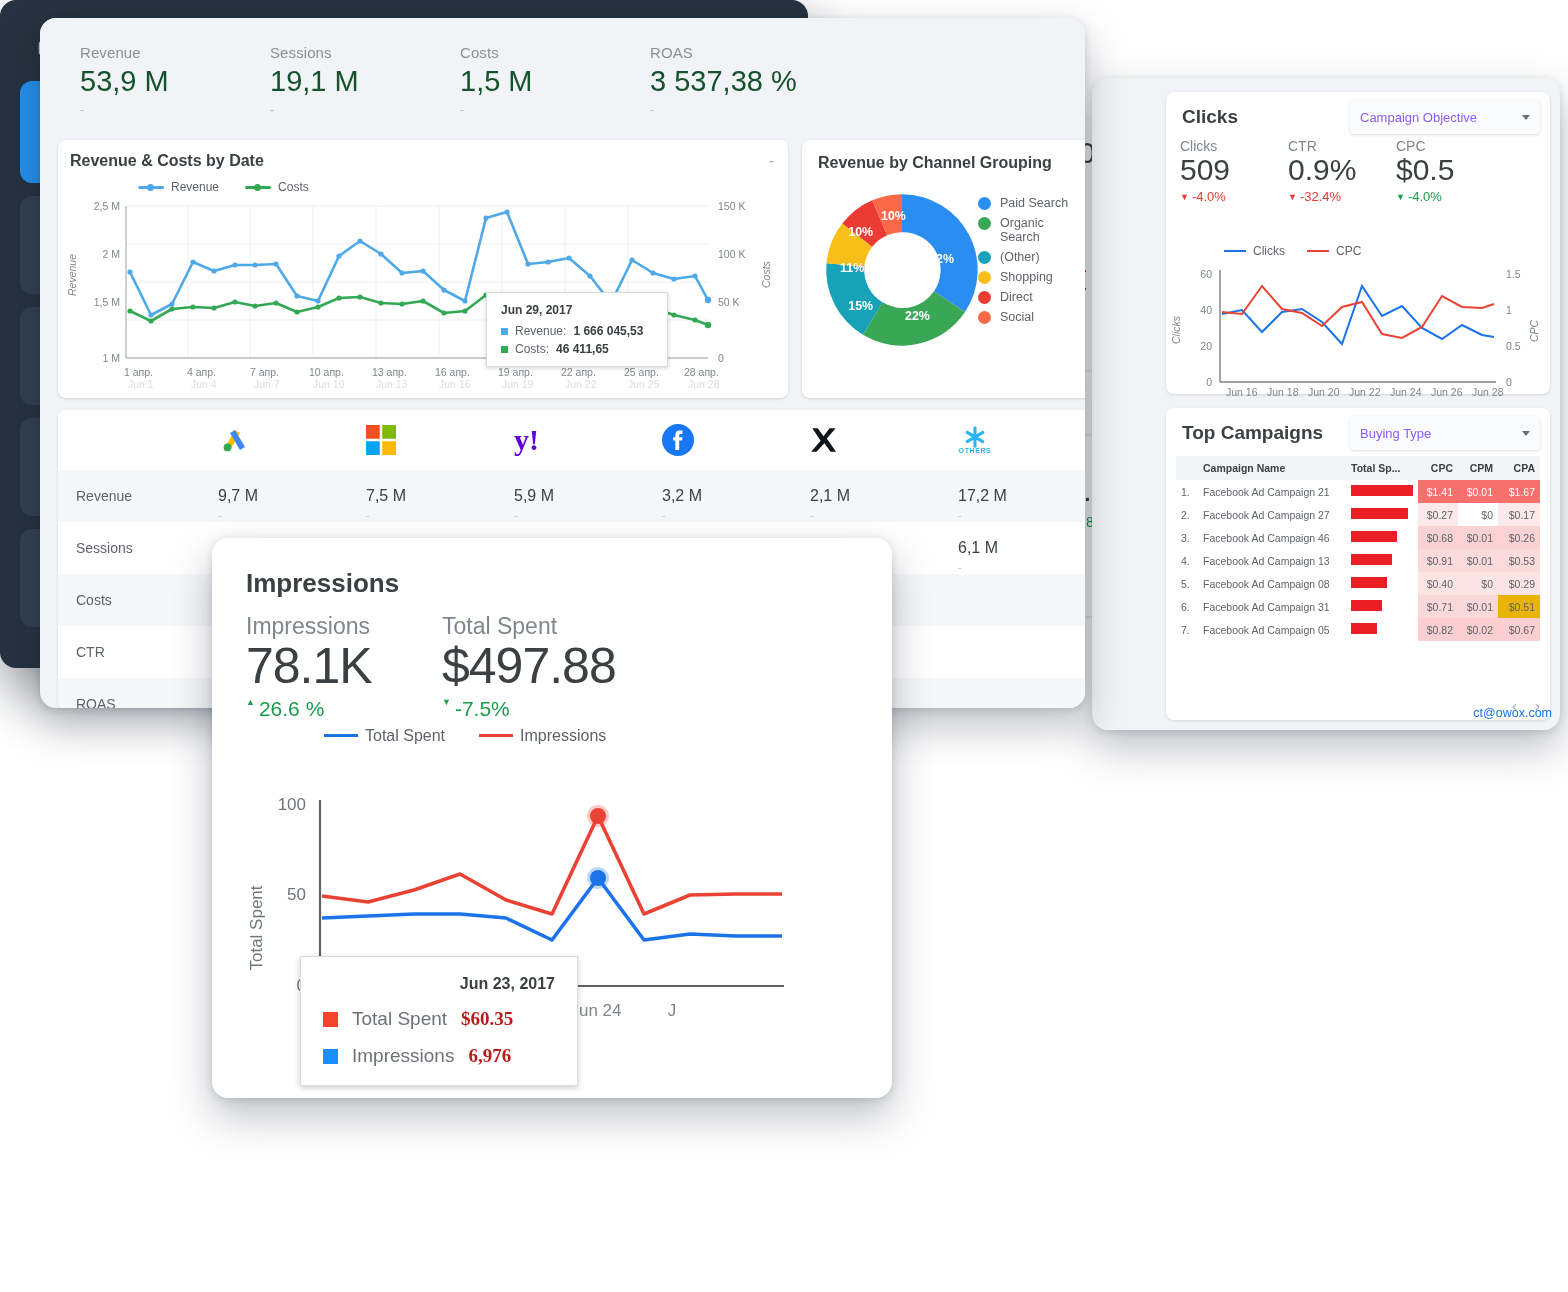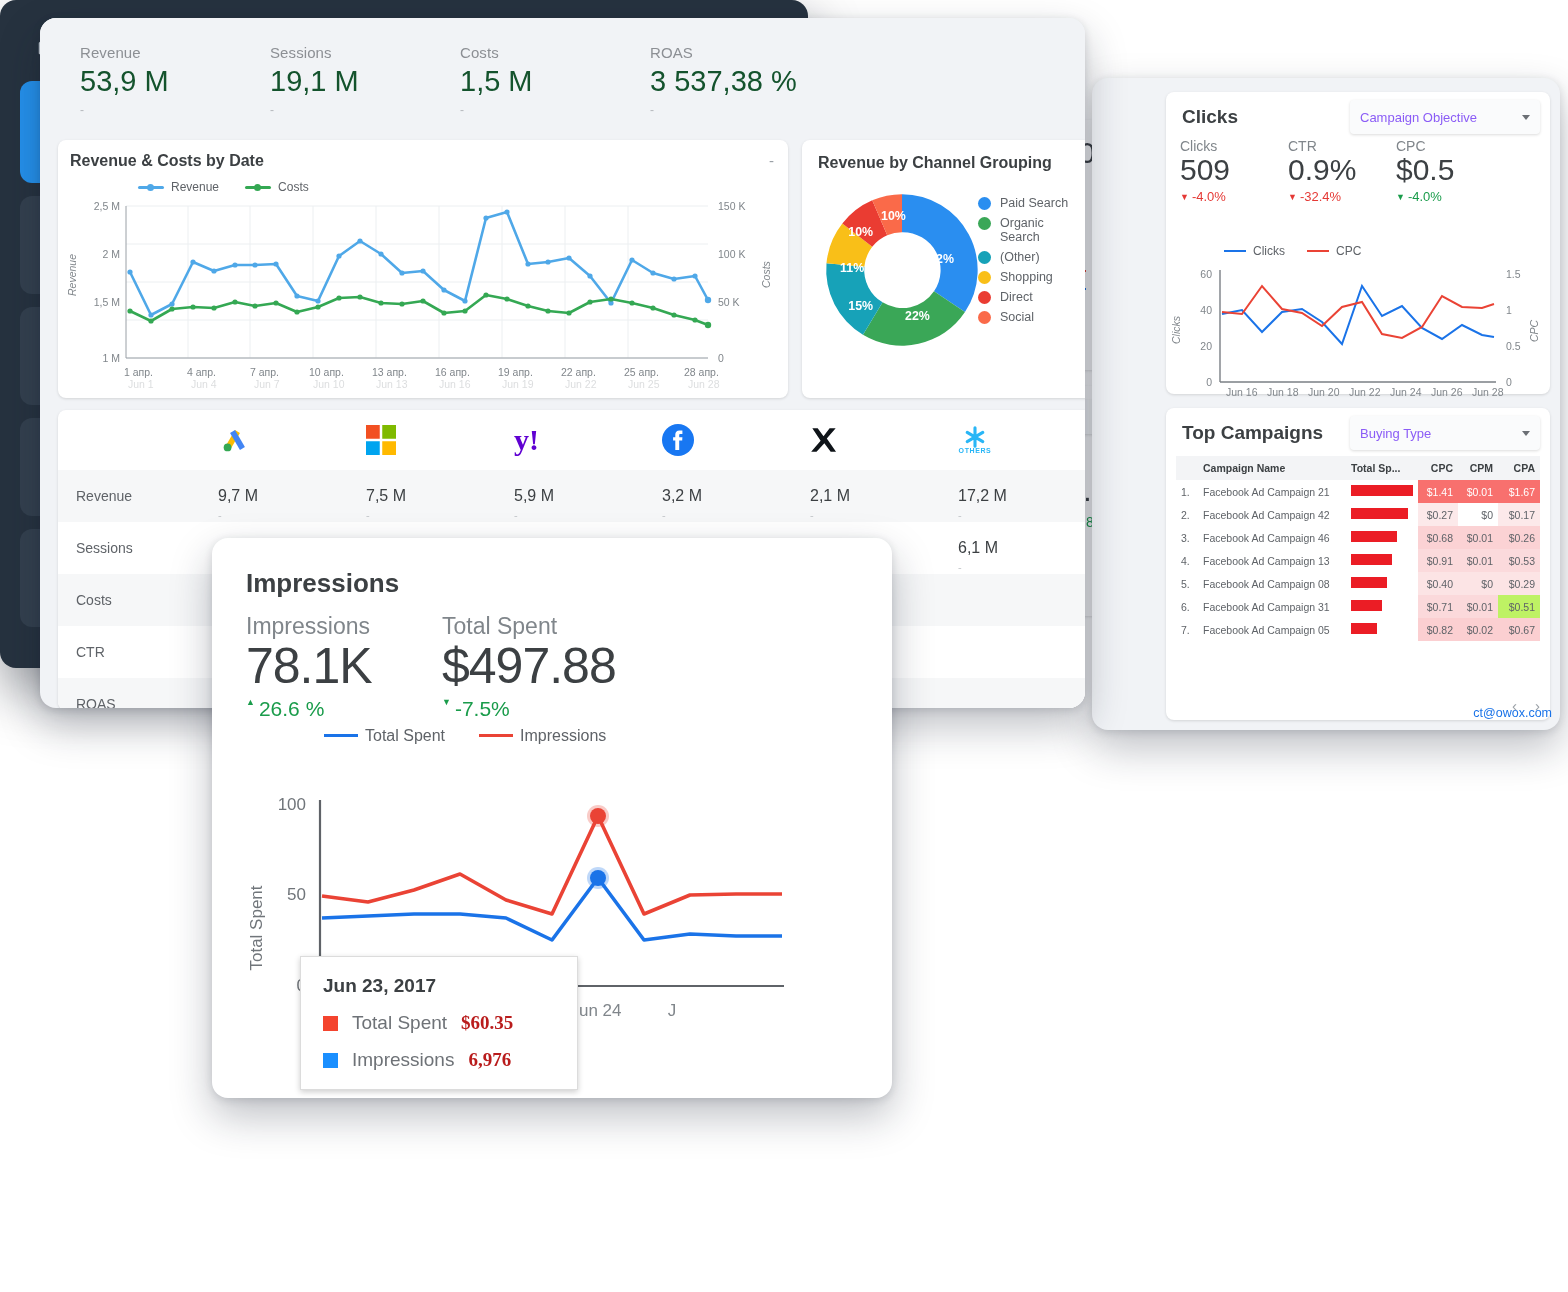--- a/index.html
+++ b/index.html
@@ -133,21 +133,21 @@
   .pm { width:152px; text-align:center; }
   .pm .l { font-size:16px; color:#aab4be; }
   .prow.avg .pm .l { color:#e4effb; }
   .pm .v { font-size:33px; color:#fff; margin-top:-2px; white-space:nowrap;}
   .pm .d { font-size:14px; margin-top:3px; }
   .prow.avg .pm .d { color:#bcdcfa; }
   .pm .d.g { color:#49e06b; } .pm .d.r { color:#ff7a6e; }
 
   .tipC { position:absolute; left:88px; top:418px; width:278px; background:#fff;
           border:1px solid #dcdcdc; box-shadow:0 2px 6px rgba(0,0,0,.2); padding:18px 22px; z-index:9;}
-  .tipC .dt { font-size:19px; font-weight:bold; color:#3c4043; }
+  .tipC .dt { font-size:16px; font-weight:bold; color:#3c4043;text-align:right; }
   .tipC .rw { display:flex; align-items:center; gap:14px; margin-top:15px; font-size:19px; color:#6e7277; }
   .tipC .sw { width:15px;height:15px; flex:none;}
   .tipC .rw b { color:#b91c1c;font-family:Liberation Serif, serif; }
 
   .mailTxt{position:absolute; right:8px; bottom:10px; font-size:12.5px; color:#1a73e8;}
 </style>
 </head>
 <body>
 
 <div class="stage">
@@ -262,21 +262,21 @@
               <tr>
                 <td class="l">1.</td>
                 <td class="l">Facebook Ad Campaign 21</td>
                 <td class="l"><span class="bar" style="width: 62px;"></span></td>
                 <td class="num" style="background:#f8706e;color:#fff">$1.41</td>
                 <td class="num" style="background:#f8706e;color:#fff">$0.01</td>
                 <td class="num" style="background:#f8706e;color:#fff">$1.67</td>
               </tr>
               <tr>
                 <td class="l">2.</td>
-                <td class="l">Facebook Ad Campaign 42</td>
+                <td class="l">Facebook Ad Campaign 27</td>
                 <td class="l"><span class="bar" style="width: 57.04px;"></span></td>
                 <td class="num" style="background:#fce9ea">$0.27</td>
                 <td class="num" style="background:#fff">$0</td>
                 <td class="num" style="background:#fce9ea">$0.17</td>
               </tr>
               <tr>
                 <td class="l">3.</td>
                 <td class="l">Facebook Ad Campaign 46</td>
                 <td class="l"><span class="bar" style="width: 45.88px;"></span></td>
                 <td class="num" style="background:#fbd2d4">$0.68</td>
@@ -298,21 +298,21 @@
                 <td class="num" style="background:#fce4e5">$0.40</td>
                 <td class="num" style="background:#fce4e5">$0</td>
                 <td class="num" style="background:#fce4e5">$0.29</td>
               </tr>
               <tr>
                 <td class="l">6.</td>
                 <td class="l">Facebook Ad Campaign 31</td>
                 <td class="l"><span class="bar" style="width: 31px;"></span></td>
                 <td class="num" style="background:#fbd9db">$0.71</td>
                 <td class="num" style="background:#fbd9db">$0.01</td>
-                <td class="num" style="background:#bef264">$0.51</td>
+                <td class="num" style="background:#eab308">$0.51</td>
               </tr>
               <tr>
                 <td class="l">7.</td>
                 <td class="l">Facebook Ad Campaign 05</td>
                 <td class="l"><span class="bar" style="width: 26.04px;"></span></td>
                 <td class="num" style="background:#fbcfd1">$0.82</td>
                 <td class="num" style="background:#fbcfd1">$0.02</td>
                 <td class="num" style="background:#fbcfd1">$0.67</td>
               </tr>
             </tbody>
@@ -479,20 +479,33 @@
         <text class="axLbl" x="192" y="180">7 апр.</text>
         <text class="axLbl" x="251" y="180">10 апр.</text>
         <text class="axLbl" x="314" y="180">13 апр.</text>
         <text class="axLbl" x="377" y="180">16 апр.</text>
         <text class="axLbl" x="440" y="180">19 апр.</text>
         <text class="axLbl" x="503" y="180">22 апр.</text>
         <text class="axLbl" x="566" y="180">25 апр.</text>
         <text class="axLbl" x="626" y="180">28 апр.</text>
       </svg>
 
+      <div class="tooltipBox" style="left:428px; top:152px; width:182px;">
+        <div class="tipDate">Jun 29, 2017</div>
+        <div class="tipRow">
+          <span class="tipSw" style="background:#4fa8e8;"></span>
+          <span>Revenue:</span>
+          <b>1 666 045,53</b>
+        </div>
+        <div class="tipRow">
+          <span class="tipSw" style="background:#34a853;"></span>
+          <span>Costs:</span>
+          <b>46 411,65</b>
+        </div>
+      </div>
     </div>
 
     <div class="chartCard" id="donutCard">
       <div class="cardTitle" style="position:absolute;left:16px;top:14px;">Revenue by Channel Grouping</div>
 
       <svg width="172" height="172" style="position:absolute;left:14px;top:44px;" viewBox="0 0 100 100">
         <g transform="translate(50,50)">
 
           <path d="M0,-44 A44,44 0 0,1 36.6,24.4 L18.6,12.4 A22,22 0 0,0 0,-22 Z" fill="#2a8ef0"></path>
 

